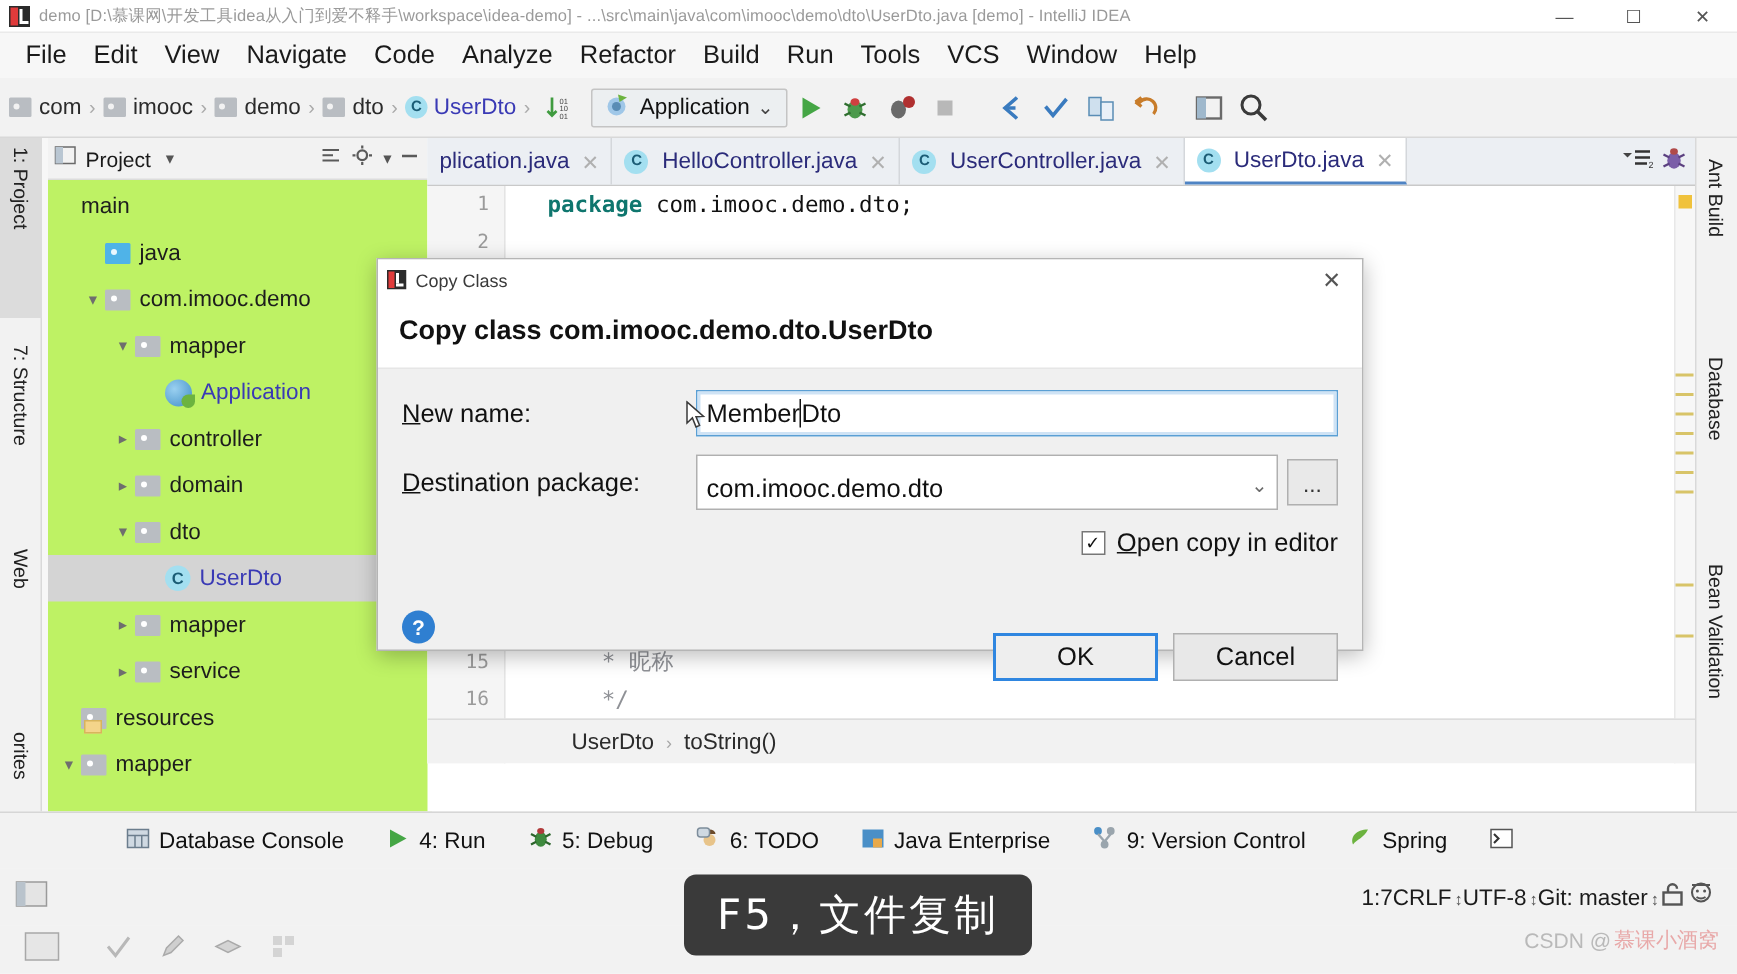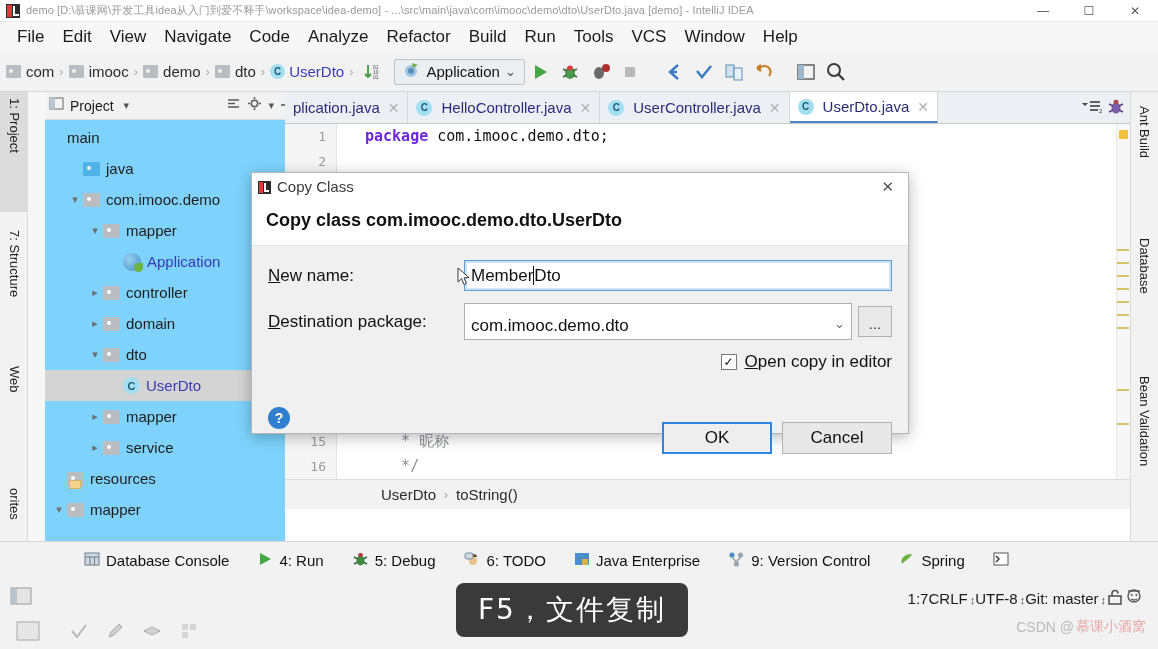--- a/index.html
+++ b/index.html
@@ -105,22 +105,22 @@
   }
   .vtabr {
     position: absolute; right: 0; width: 28px;
     writing-mode: vertical-rl; text-orientation: mixed;
     font-size: 13px; color: #222; padding: 6px 0;
     display: flex; align-items: center;
   }
 
   
   .projpanel {
-    position: absolute; left: 45px; top: 92px; width: 256px; height: 449px;
-    background: #7dd3fc; border-right: 1px solid #cfcfcf;
+    position: absolute; left: 32px; top: 92px; width: 256px; height: 449px;
+    background: #bef264; border-right: 1px solid #cfcfcf;
   }
   .projhdr {
     height: 28px; background: #f2f2f2; border-bottom: 1px solid #dcdcdc;
     display: flex; align-items: center; padding: 0 4px; gap: 4px;
   }
   .projhdr .ptitle { font-size: 14px; color: #1a1a1a; margin-left: 2px; }
   .tree { padding-top: 2px; font-size: 15px; color: #1d1d1d; }
   .trow {
     height: 31px; display: flex; align-items: center; white-space: nowrap;
     padding-right: 4px;
@@ -186,21 +186,21 @@
   .gline {
     height: 25px; line-height: 25px; text-align: right; padding-right: 10px;
     font-family: "DejaVu Sans Mono", monospace; font-size: 13px; color: #9a9a9a;
   }
   .codelines { position: absolute; left: 52px; top: 0; right: 0; }
   .cline {
     height: 25px; line-height: 25px; padding-left: 28px;
     font-family: "DejaVu Sans Mono", monospace; font-size: 15px; color: #111;
     white-space: pre;
   }
-  .kw { color: #6d28d9; font-weight: bold; }
+  .kw { color: #0f766e; font-weight: bold; }
   .cmt { color: #8f9196; }
   .fld { color: #7a1b7a; }
   .cline.hl { background: #e8e8e8; }
 
   .errstripe {
     position: absolute; right: 0; top: 0; width: 14px; height: 100%;
     background: #f7f7f7; border-left: 1px solid #e8e8e8;
   }
   .mark { position: absolute; right: 1px; width: 12px; height: 2px; }
 
@@ -269,21 +269,21 @@
     background: #f0f0f0; border: 1px solid #b5b5b5; z-index: 61;
     display: flex; flex-direction: column;
   }
   .dlg-title {
     height: 27px; background: #ffffff; display: flex; align-items: center;
     padding: 0 6px; flex: none;
   }
   .dlg-title .dicon {
     width: 13px; height: 13px; margin-right: 6px; flex: none; position: relative;
   }
-  .dlg-title .dtxt { font-size: 15px; color: #3a3a3a; }
+  .dlg-title .dtxt { font-size: 12px; color: #3a3a3a; }
   .dlg-title .dx { margin-left: auto; font-size: 15px; color: #555; padding: 0 8px; }
   .dlg-head {
     background: #ffffff; padding: 10px 14px 14px 14px;
     font-size: 18px; font-weight: bold; color: #111; flex: none;
     border-bottom: 1px solid #e6e6e6;
   }
   .dlg-body { padding: 14px 16px 0 16px; flex: 1; }
   .frow { display: flex; align-items: center; margin-bottom: 12px; }
   .flabel { width: 196px; font-size: 17px; color: #111; }
   .flabel u { text-decoration: underline; }

